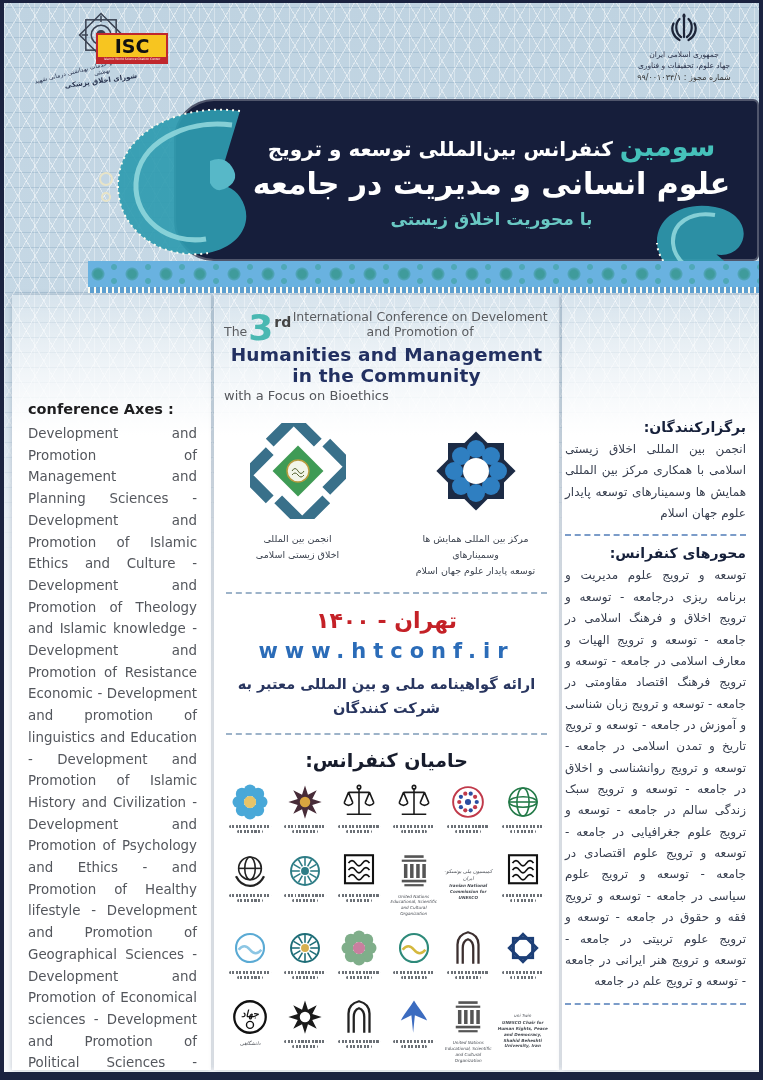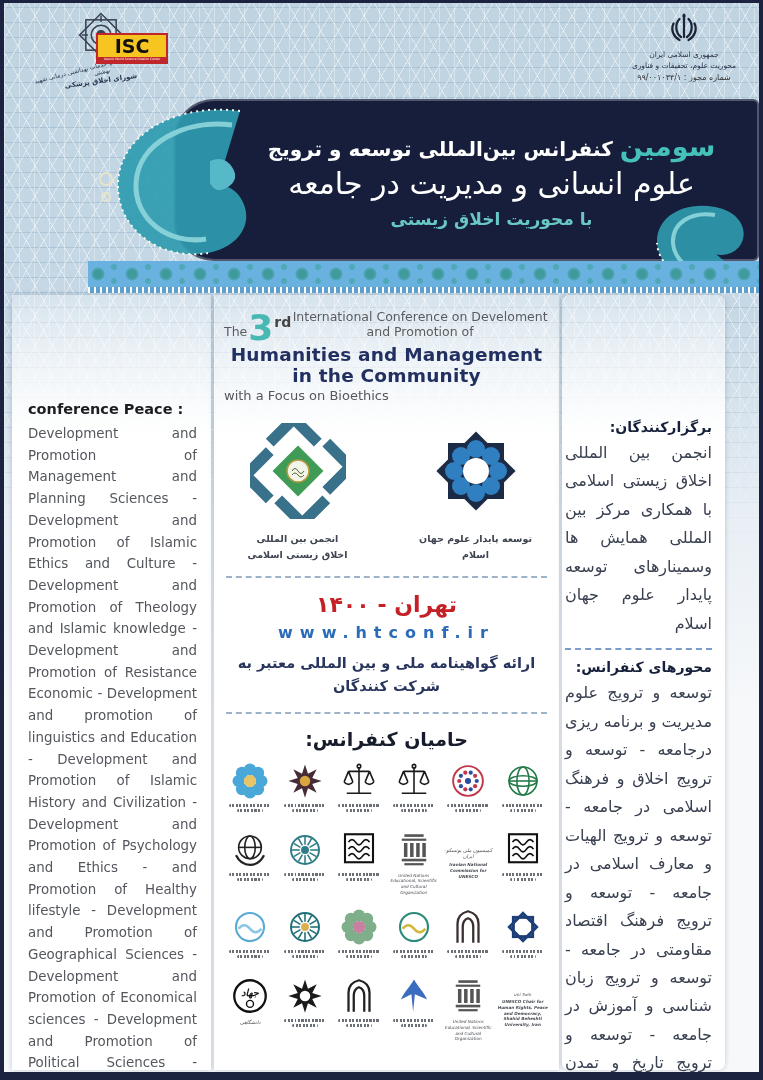--- a/index.html
+++ b/index.html
@@ -35,21 +35,21 @@
   
   .banner{
     position:absolute; left:170px; right:0; top:96px; height:162px; z-index:2;
     background:#161e3b; border-radius:40px 6px 6px 40px;
     box-shadow:0 0 0 2px rgba(255,255,255,.25) inset;
     display:flex; flex-direction:column; justify-content:center; align-items:center;
     direction:rtl; padding-left:50px;
   }
   .banner .l1{ font-size:20px; font-weight:bold; color:#fff; }
   .banner .l1 .accent{ color:#45c1ba; font-size:27px; }
-  .banner .l2{ font-size:30px; font-weight:normal; color:#fff; margin-top:4px;}
+  .banner .l2{ font-size:30px; font-weight:bold; color:#fff; margin-top:4px;}
   .banner .l3{ font-size:17px; font-weight:bold; color:#69c8c3; margin-top:8px;}
   .decor{ position:absolute; z-index:2; }
   .floral-strip{
     position:absolute; left:84px; right:0; top:258px; height:26px; z-index:2;
     background-color:#69b2e0;
     background-image:
       radial-gradient(circle at 10px 13px, #3f9b9b 4px, rgba(63,155,155,.55) 6px, transparent 7px),
       radial-gradient(circle at 26px 6px, #4fa8b8 2.5px, transparent 3.5px),
       radial-gradient(circle at 26px 20px, #4fa8b8 2.5px, transparent 3.5px);
     background-size:34px 26px;
@@ -58,54 +58,54 @@
     position:absolute; left:84px; right:0; top:284px; height:6px; z-index:2;
     background:repeating-linear-gradient(90deg,#fdfdf2 0 2px, #5d9fd0 2px 6px);
   }
   
   .panel{ position:absolute; top:292px; bottom:2px; z-index:1;
     background:linear-gradient(180deg, rgba(255,255,255,.30) 0, #ffffff 140px);
     box-shadow:0 0 5px rgba(40,60,90,.25);
   }
   .panel-left{ left:8px; width:199px; padding:106px 14px 10px 16px;}
   .panel-center{ left:210px; width:345px; padding:10px 10px 8px 10px; text-align:center;}
-  .panel-right{ left:558px; width:163px; padding:124px 13px 8px 3px; direction:rtl;border-radius:7px;}
+  .panel-right{ left:558px; width:197px; padding:124px 13px 8px 3px; direction:rtl;}
   
   .axes-h{ font-size:14.5px; font-weight:bold; color:#1d1d1f; margin-bottom:6px;}
   .axes-b{ font-size:13.4px; color:#53565c; line-height:1.62; text-align:justify;}
   
   .etitle{ margin-top:4px; color:#5a5c60;}
   .etitle .row1{ display:flex; justify-content:center; align-items:flex-end; }
   .etitle .the{ font-size:12.5px; margin-bottom:3px;}
   .etitle .num{ font-size:36px; line-height:28px; font-weight:bold; color:#49b8b2; margin:0 1px;}
   .etitle .ord{ font-size:14px; font-weight:bold; color:#444; position:relative; top:-12px;}
   .etitle .r1t{ font-size:12.5px; margin-bottom:3px;}
   .etitle .row2{ font-size:18.5px; font-weight:bold; color:#223061; margin-top:2px; letter-spacing:.2px;}
   .etitle .row3{ font-size:13px; color:#55575c; text-align:left; padding-right:26px; margin-top:2px;}
   
   .orgs{ display:flex; justify-content:center; gap:38px; margin-top:20px;}
   .org{ width:140px; text-align:center;}
-  .org .cap{ direction:rtl; font-size:9.5px; font-weight:bold; color:#3d4450; line-height:1.7; margin-top:8px;}
+  .org .cap{ direction:rtl; font-size:9.5px; font-weight:normal; color:#3d4450; line-height:1.7; margin-top:8px;}
   hr.dash{ border:none; border-top:2px dashed #9db3c9; margin:13px 2px 0 2px;}
   .city{ font-size:22px; font-weight:bold; color:#c42127; direction:rtl; margin-top:14px;}
-  .site{ font-size:16px; font-weight:bold; color:#2b6cb8; letter-spacing:7px; margin-top:6px;text-align:center;}
+  .site{ font-size:21px; font-weight:bold; color:#2b6cb8; letter-spacing:7px; margin-top:6px;text-align:center;}
   .note{ direction:rtl; font-size:14.5px; font-weight:bold; color:#28355f; line-height:1.6; margin-top:10px;}
   .sponsors-h{ direction:rtl; font-size:19px; font-weight:bold; color:#171c2c; margin-top:14px;}
   .grid{ margin-top:10px; display:grid; grid-template-columns:repeat(6,1fr); row-gap:11px; column-gap:2px;font-style:italic;}
   .cell{ display:flex; flex-direction:column; align-items:center; min-height:58px;}
   .cell svg{ display:block;}
   .sq1,.sq2{ height:3px; border-radius:2px; margin-top:2px;
     background:repeating-linear-gradient(90deg,#6b7076 0 2px, transparent 2px 3.5px);}
   .sq1{ width:42px;} .sq2{ width:26px;}
   .tinycap{ font-size:4.2px; line-height:1.35; color:#4a4e55; text-align:center; margin-top:2px; max-width:52px;}
   .tinycap.fa{ direction:rtl; font-size:5px;}
   .tblock{ justify-content:center;}
   
   .rh{ font-size:14px; font-weight:bold; color:#16203a; margin-bottom:4px;}
-  .rb{ font-size:16px; color:#394050; line-height:1.78; text-align:justify;}
+  .rb{ font-size:12px; color:#394050; line-height:1.78; text-align:justify;}
   .rdash{ border:none; border-top:2px dashed #7b9cc9; margin:10px 0 9px 0;}
 </style>
 </head>
 <body>
 
 <div class="poster">
   <div class="bg-pattern"></div>
 
   <div class="topbar">
     <div class="uni-logo">
@@ -131,21 +131,21 @@
           <path d="M24 4v30"></path>
           <circle cx="24" cy="6" r="2.2" fill="#1c2438" stroke="none"></circle>
           <path d="M18 10c-6 6-6 18 2 24"></path>
           <path d="M30 10c6 6 6 18-2 24"></path>
           <path d="M10 16c-4 8 0 18 8 22"></path>
           <path d="M38 16c4 8 0 18-8 22"></path>
         </g>
       </svg>
       <div class="lines">
         <div>جمهوری اسلامی ایران</div>
-        <div>محوریت علوم، تحقیقات و فناوری</div>
+        <div>جهاد علوم، تحقیقات و فناوری</div>
       </div>
       <div class="lic">شماره مجوز : ۹۹/۰۰۱۰۳۴/۱</div>
     </div>
   </div>
 
   <div class="banner">
     <div class="l1">
       <span class="accent">سومین</span><span> کنفرانس بین‌المللی توسعه و ترویج</span>
     </div>
     <div class="l2">علوم انسانی و مدیریت در جامعه</div>
@@ -163,21 +163,21 @@
   </svg>
   <svg class="decor" style="right:0; top:196px;" width="120" height="96" viewBox="0 0 120 96">
     <path d="M118 90 C70 96 20 78 18 44 C17 18 44 2 76 8 C100 12 112 32 100 48 C90 60 68 58 64 44" fill="#2f9bb0" opacity="0.9"></path>
     <path d="M108 78 C72 84 36 70 34 44 C33 24 52 12 76 16" fill="none" stroke="#8fd6dc" stroke-width="4" opacity="0.9"></path>
     <path d="M118 90 C70 96 20 78 18 44" fill="none" stroke="#fdfdf2" stroke-width="2" stroke-dasharray="2 4"></path>
   </svg>
   <div class="floral-strip"></div>
   <div class="dotted-trim"></div>
 
   <div class="panel panel-left">
-    <div class="axes-h">conference Peace :</div>
+    <div class="axes-h">conference Axes :</div>
     <div class="axes-b">Development and Promotion of Management and Planning Sciences - Development and Promotion of Islamic Ethics and Culture - Development and Promotion of Theology and Islamic knowledge - Development and Promotion of Resistance Economic - Development and promotion of linguistics and Education - Development and Promotion of Islamic History and Civilization - Development and Promotion of Psychology and Ethics - and Promotion of Healthy lifestyle - Development and Promotion of Geographical Sciences - Development and Promotion of Economical sciences - Development and Promotion of Political Sciences - Development and Promotion of Law and Jurisprudence - Development and Promotion of Educational Sciences - Development and Promotion of Iranian Art - Development and Promotion of Science</div>
   </div>
 
   <div class="panel panel-center">
     <div class="etitle">
       <div class="row1">
         <span class="the">The</span>
         <span class="num">3</span>
         <span class="ord">rd</span>
         <span class="r1t">International Conference on Develoment and Promotion of</span>
@@ -216,20 +216,21 @@
             <circle cx="26" cy="48" r="9"></circle>
               <circle cx="70" cy="48" r="9"></circle>
             <circle cx="33" cy="33" r="9"></circle>
               <circle cx="63" cy="33" r="9"></circle>
             <circle cx="33" cy="63" r="9"></circle>
               <circle cx="63" cy="63" r="9"></circle>
           </g>
           <circle cx="48" cy="48" r="13" fill="#ffffff"></circle>
         </svg>
         <div class="cap">
+          <div>مرکز بین المللی همایش ها وسمینارهای</div>
           <div>توسعه پایدار علوم جهان اسلام</div>
         </div>
       </div>
     </div>
 
     <hr class="dash">
     <div class="city">تهران - ۱۴۰۰</div>
     <div class="site">www.htconf.ir</div>
     <div class="note">
       <div>ارائه گواهینامه ملی و بین المللی معتبر به</div>

